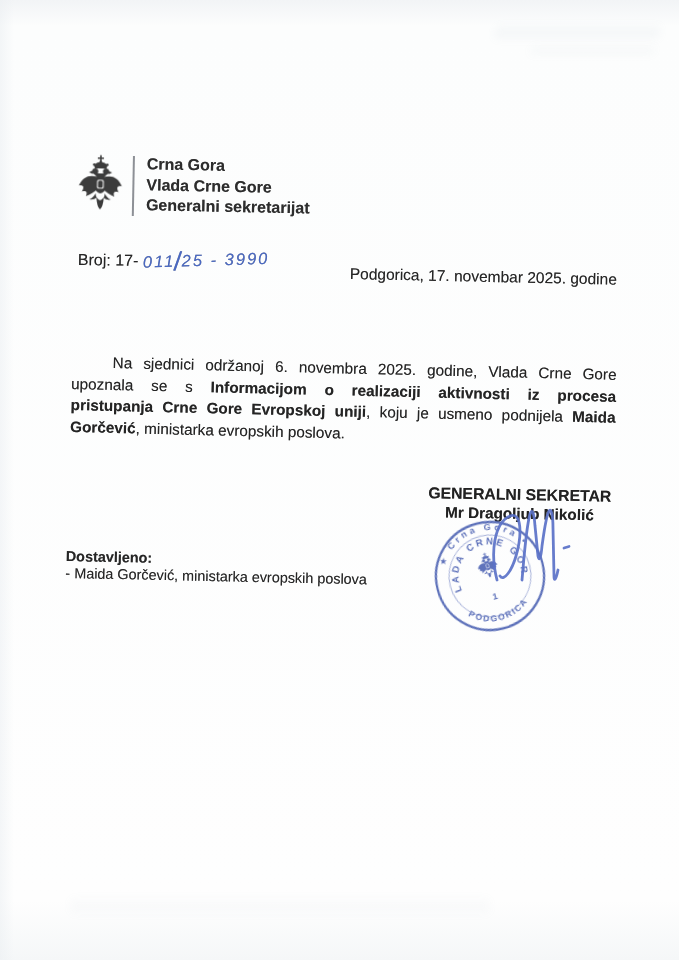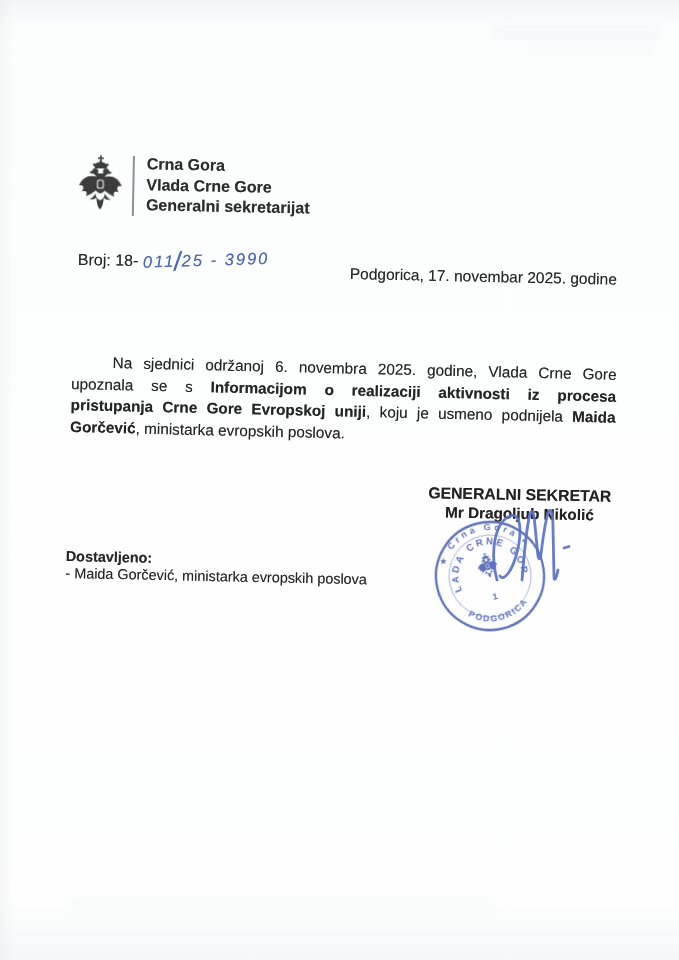--- a/index.html
+++ b/index.html
@@ -106,21 +106,21 @@
     </svg>
     <div class="lh-divider"></div>
     <div class="lh-text">
       <div>Crna Gora</div>
       <div>Vlada Crne Gore</div>
       <div>Generalni sekretarijat</div>
     </div>
   </div>
 
   <div class="ref-line">
-    <span>Broj: 18-</span>
+    <span>Broj: 17-</span>
     <span class="hand">
       <span>011</span><span class="slash">/</span><span>25</span>
       <span>- 3990</span>
     </span>
   </div>
 
   <div class="dateline">Podgorica, 17. novembar 2025. godine</div>
 
   <div class="body-par" id="body-paragraph">
       <div class="body-line stretch indent"><span>Na sjednici održanoj 6. novembra 2025. godine, Vlada Crne Gore</span></div>

